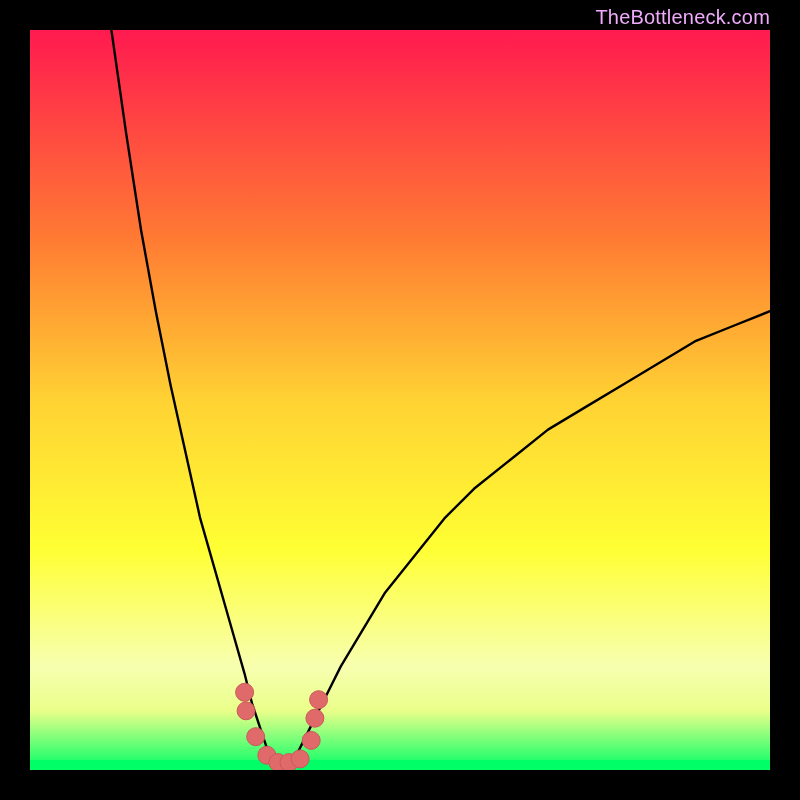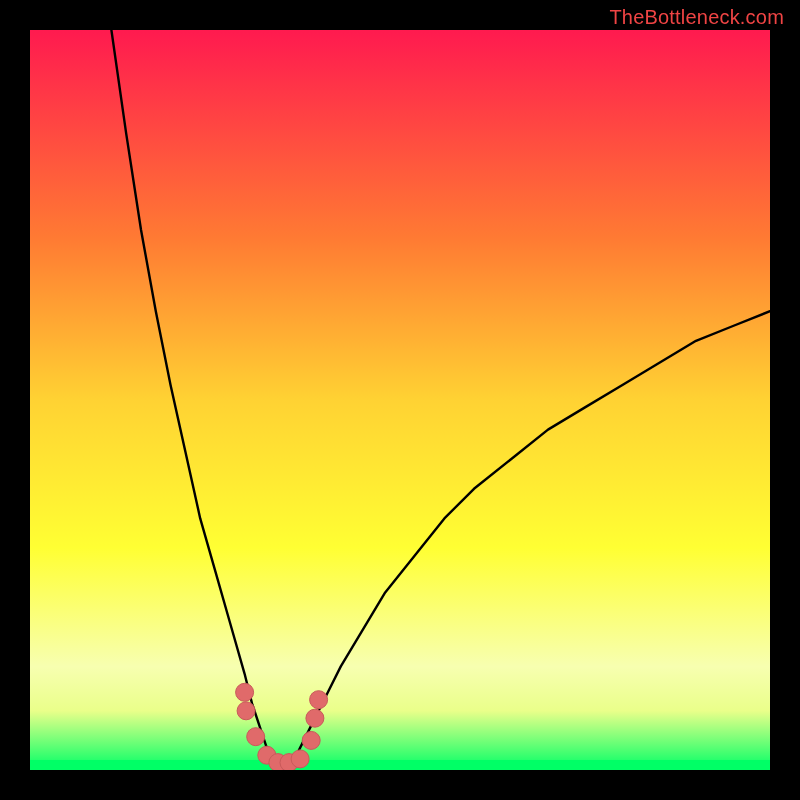--- a/index.html
+++ b/index.html
@@ -19,22 +19,22 @@
     position: absolute;
     left: 0;
     top: 0;
     width: 740px;
     height: 740px;
   }
 
   .watermark {
     position: absolute;
     top: 6px;
-    right: 16px;
-    color: #ef4444;
+    right: 30px;
+    color: #f0abfc;
     font-size: 20px;
     font-weight: 500;
     letter-spacing: 0.2px;
   }
 
   svg { display: block; }
 </style>
 </head>
 <body>
 

